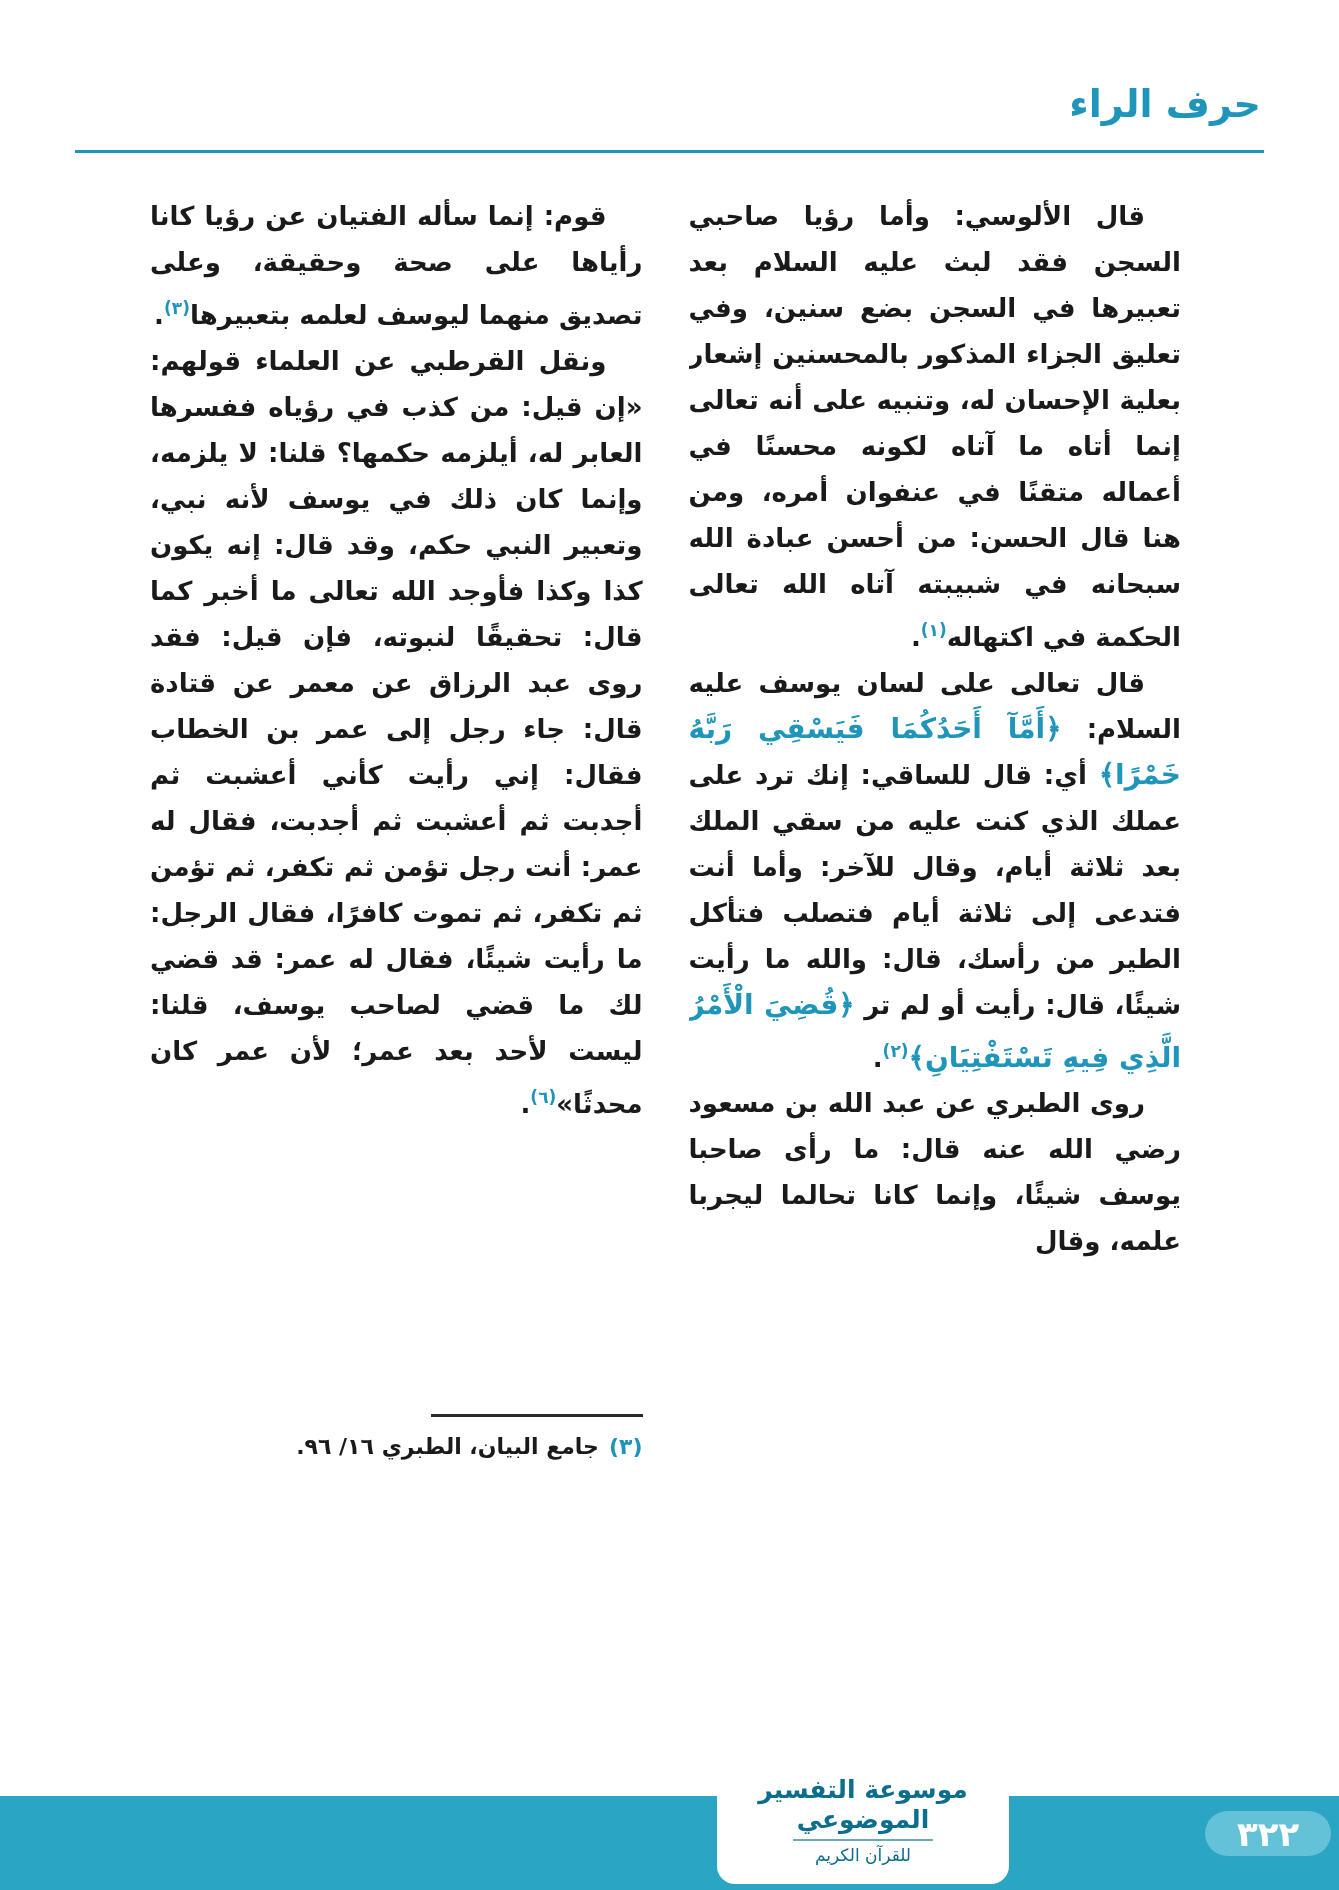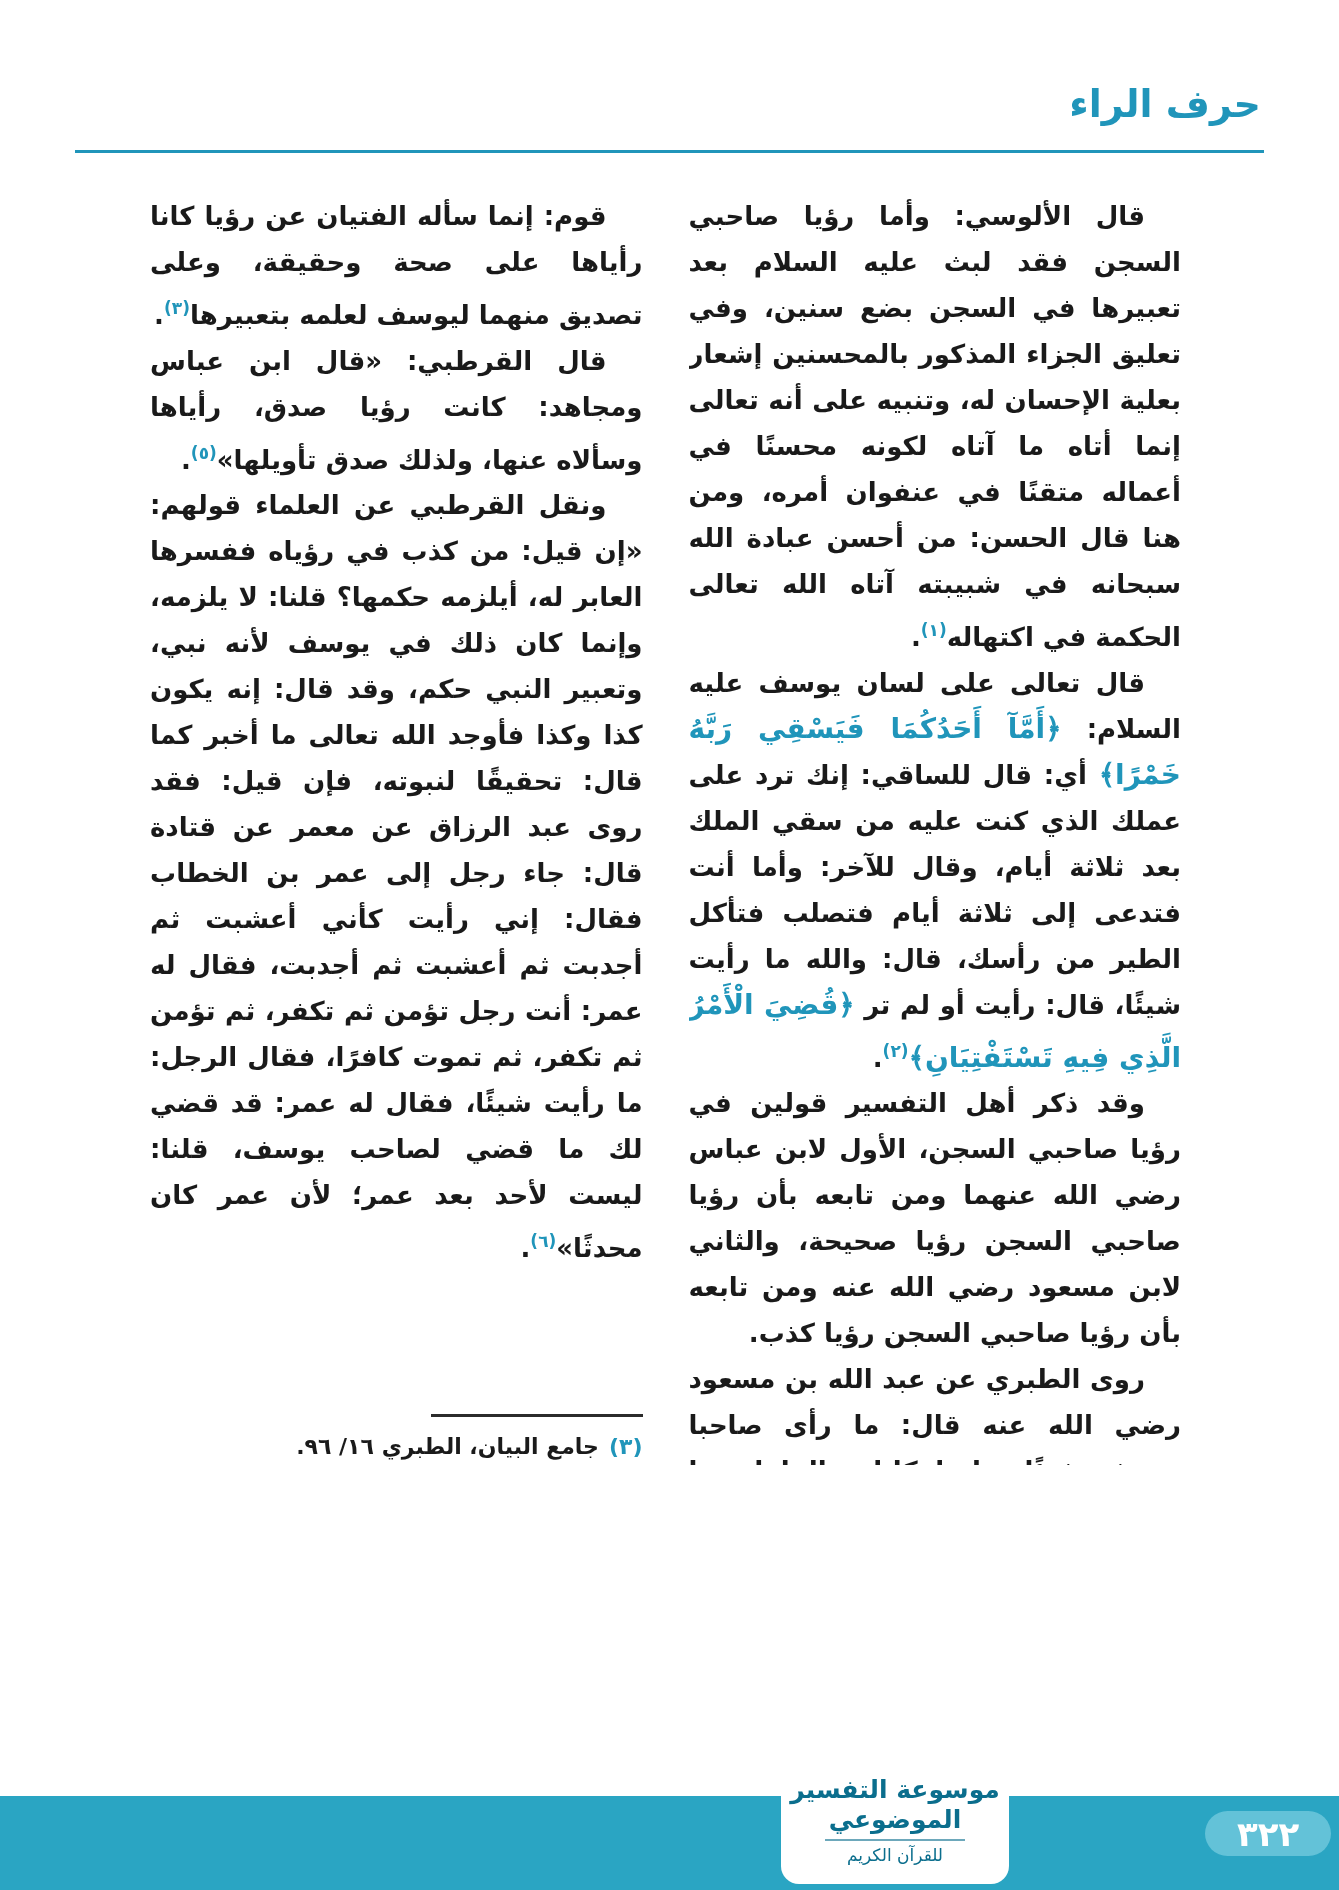--- a/index.html
+++ b/index.html
@@ -72,21 +72,21 @@
   .page-badge {
     position:absolute; right:8px; bottom:34px;
     width:126px; height:45px;
     background:var(--badge,#63c2d8);
     border-radius:30px;
     display:flex; align-items:center; justify-content:center;
     color:#ffffff; font-size:34px; font-weight:bold;
   }
   .logo-plate {
     position:absolute; right:330px; bottom:6px;
-    width:228px; height:128px;
+    width:292px; height:128px;
     background:#ffffff;
     border-radius:18px;
     display:flex; flex-direction:column; align-items:center; justify-content:center;
     gap:4px;
     color:var(--logo,#0b6e8d);
     text-align:center;
   }
   .logo-line1 { font-size:25px; font-weight:bold; line-height:30px; }
   .logo-line2 { font-size:17px; font-weight:normal; }
   .logo-flourish {
@@ -100,30 +100,28 @@
 
   <div class="header-title">حرف الراء</div>
   <div class="header-rule"></div>
 
   <div class="content">
 
     <section class="column">
       <div class="paragraphs">
           <p class="para"><span class="normal">قال الألوسي: وأما رؤيا صاحبي السجن فقد لبث عليه السلام بعد تعبيرها في السجن بضع سنين، وفي تعليق الجزاء المذكور بالمحسنين إشعار بعلية الإحسان له، وتنبيه على أنه تعالى إنما أتاه ما آتاه لكونه محسنًا في أعماله متقنًا في عنفوان أمره، ومن هنا قال الحسن: من أحسن عبادة الله سبحانه في شبيبته آتاه الله تعالى الحكمة في اكتهاله</span><span class="ref">(١)</span><span class="normal">.</span></p>
           <p class="para"><span class="normal">قال تعالى على لسان يوسف عليه السلام: </span><span class="quran">﴿أَمَّآ أَحَدُكُمَا فَيَسْقِي رَبَّهُ خَمْرًا﴾</span><span class="normal"> أي: قال للساقي: إنك ترد على عملك الذي كنت عليه من سقي الملك بعد ثلاثة أيام، وقال للآخر: وأما أنت فتدعى إلى ثلاثة أيام فتصلب فتأكل الطير من رأسك، قال: والله ما رأيت شيئًا، قال: رأيت أو لم تر </span><span class="quran">﴿قُضِيَ الْأَمْرُ الَّذِي فِيهِ تَسْتَفْتِيَانِ﴾</span><span class="ref">(٢)</span><span class="normal">.</span></p>
-          <p class="para"><span class="normal">وقد ذكر أهل التفسير قولين في رؤيا صاحبي السجن، الأول لابن عباس رضي الله عنهما ومن تابعه بأن رؤيا صاحبي السجن رؤيا صحيحة، والثاني لابن مسعود رضي الله عنه ومن تابعه بأن رؤيا صاحبي السجن رؤيا كذب.</span></p>
           <p class="para"><span class="normal">روى الطبري عن عبد الله بن مسعود رضي الله عنه قال: ما رأى صاحبا يوسف شيئًا، وإنما كانا تحالما ليجربا علمه، وقال</span></p>
         </div>
 
     </section>
 
     <section class="column">
       <div class="paragraphs">
           <p class="para"><span class="normal">قوم: إنما سأله الفتيان عن رؤيا كانا رأياها على صحة وحقيقة، وعلى تصديق منهما ليوسف لعلمه بتعبيرها</span><span class="ref">(٣)</span><span class="normal">.</span></p>
-          <p class="para"><span class="normal">قال القرطبي: «قال ابن عباس ومجاهد: كانت رؤيا صدق، رأياها وسألاه عنها، ولذلك صدق تأويلها»</span><span class="ref">(٥)</span><span class="normal">.</span></p>
           <p class="para"><span class="normal">ونقل القرطبي عن العلماء قولهم: «إن قيل: من كذب في رؤياه ففسرها العابر له، أيلزمه حكمها؟ قلنا: لا يلزمه، وإنما كان ذلك في يوسف لأنه نبي، وتعبير النبي حكم، وقد قال: إنه يكون كذا وكذا فأوجد الله تعالى ما أخبر كما قال: تحقيقًا لنبوته، فإن قيل: فقد روى عبد الرزاق عن معمر عن قتادة قال: جاء رجل إلى عمر بن الخطاب فقال: إني رأيت كأني أعشبت ثم أجدبت ثم أعشبت ثم أجدبت، فقال له عمر: أنت رجل تؤمن ثم تكفر، ثم تؤمن ثم تكفر، ثم تموت كافرًا، فقال الرجل: ما رأيت شيئًا، فقال له عمر: قد قضي لك ما قضي لصاحب يوسف، قلنا: ليست لأحد بعد عمر؛ لأن عمر كان محدثًا»</span><span class="ref">(٦)</span><span class="normal">.</span></p>
         </div>
       <div class="footnotes">
         <div class="fn-rule"></div>
         <div class="fn-list">
             <div class="footnote">
               <span class="fn-num">(٣)</span>
               <span class="fn-text">جامع البيان، الطبري ١٦/ ٩٦.</span>
             </div>
           </div>

